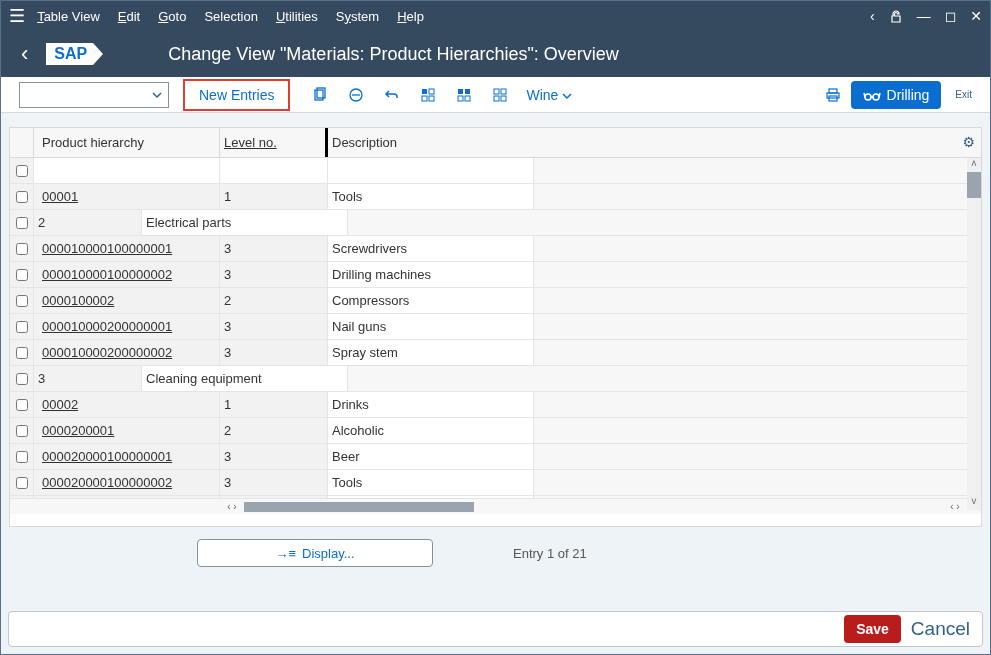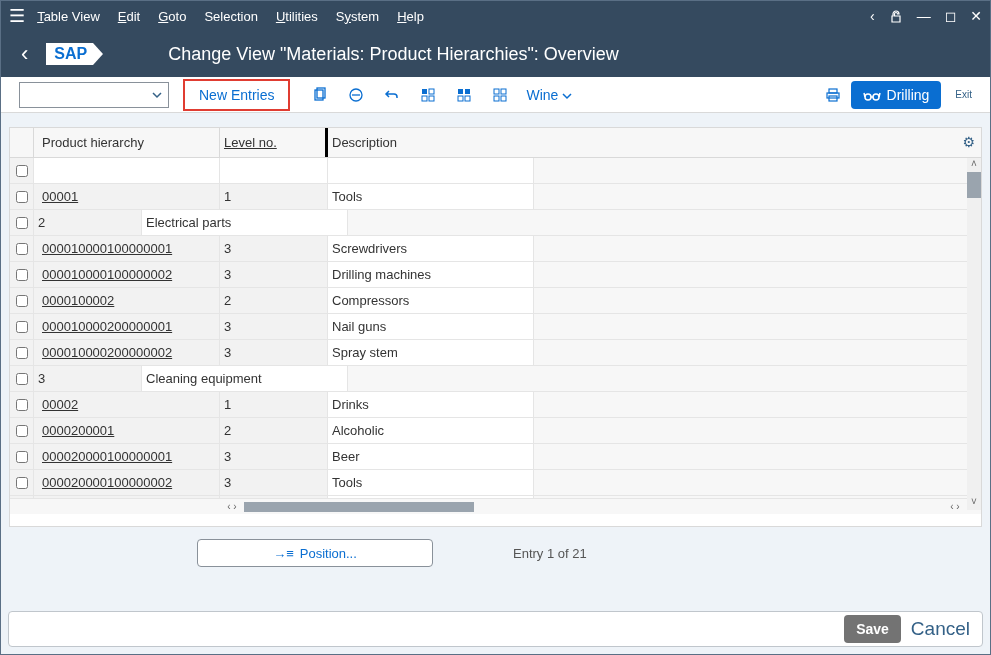--- a/index.html
+++ b/index.html
@@ -66,21 +66,21 @@
 
 
 .pos-bar { display: flex; align-items: center; justify-content: flex-start; padding: 12px 0 8px 0; }
 .pos-bar .pos-pad { width: 188px; }
 .pos-btn { width: 236px; height: 28px; border: 1px solid #89919a; border-radius: 4px; background: #fff; color: #0a6ed1; font-size: 13px; cursor: pointer; display: flex; align-items: center; justify-content: center; }
 .pos-btn .arrow-icon { margin-right: 6px; }
 .entry-text { margin-left: 80px; font-size: 13px; color: #555; }
 
 
 .footer { position: absolute; bottom: 8px; left: 8px; right: 8px; height: 36px; background: #fff; border: 1px solid #c0c6cc; border-radius: 4px; display: flex; align-items: center; justify-content: flex-end; padding: 0 12px; }
-.footer .save-btn { background: #737373; color: #fff; border: none; padding: 6px 12px; border-radius: 4px; font-size: 14px; font-weight: bold; cursor: pointer; margin-right: 10px; }
+.footer .save-btn { background: #b91c1c; color: #fff; border: none; padding: 6px 12px; border-radius: 4px; font-size: 14px; font-weight: bold; cursor: pointer; margin-right: 10px; }
 .footer .cancel { color: #346187; font-size: 19px; cursor: pointer; }
 
 svg { display: inline-block; vertical-align: middle; }
 </style>
 </head>
 <body>
 
 <div class="menubar">
   <span class="hamburger">☰</span>
   <span class="menu-item"><u>T</u><span>able View</span></span>
@@ -332,21 +332,21 @@
       <div class="htrack"></div>
       <div class="hspacer"></div>
       <div class="harrows2">‹ ›</div>
     </div>
   </div>
 
   <div class="pos-bar">
     <div class="pos-pad"></div>
     <button class="pos-btn">
       <span class="arrow-icon">→≡</span>
-      <span>Position...</span>
+      <span>Display...</span>
     </button>
     <span class="entry-text">Entry 1 of 21</span>
   </div>
 </div>
 
 <div class="footer">
   <button class="save-btn">Save</button>
   <span class="cancel">Cancel</span>
 </div>
 

